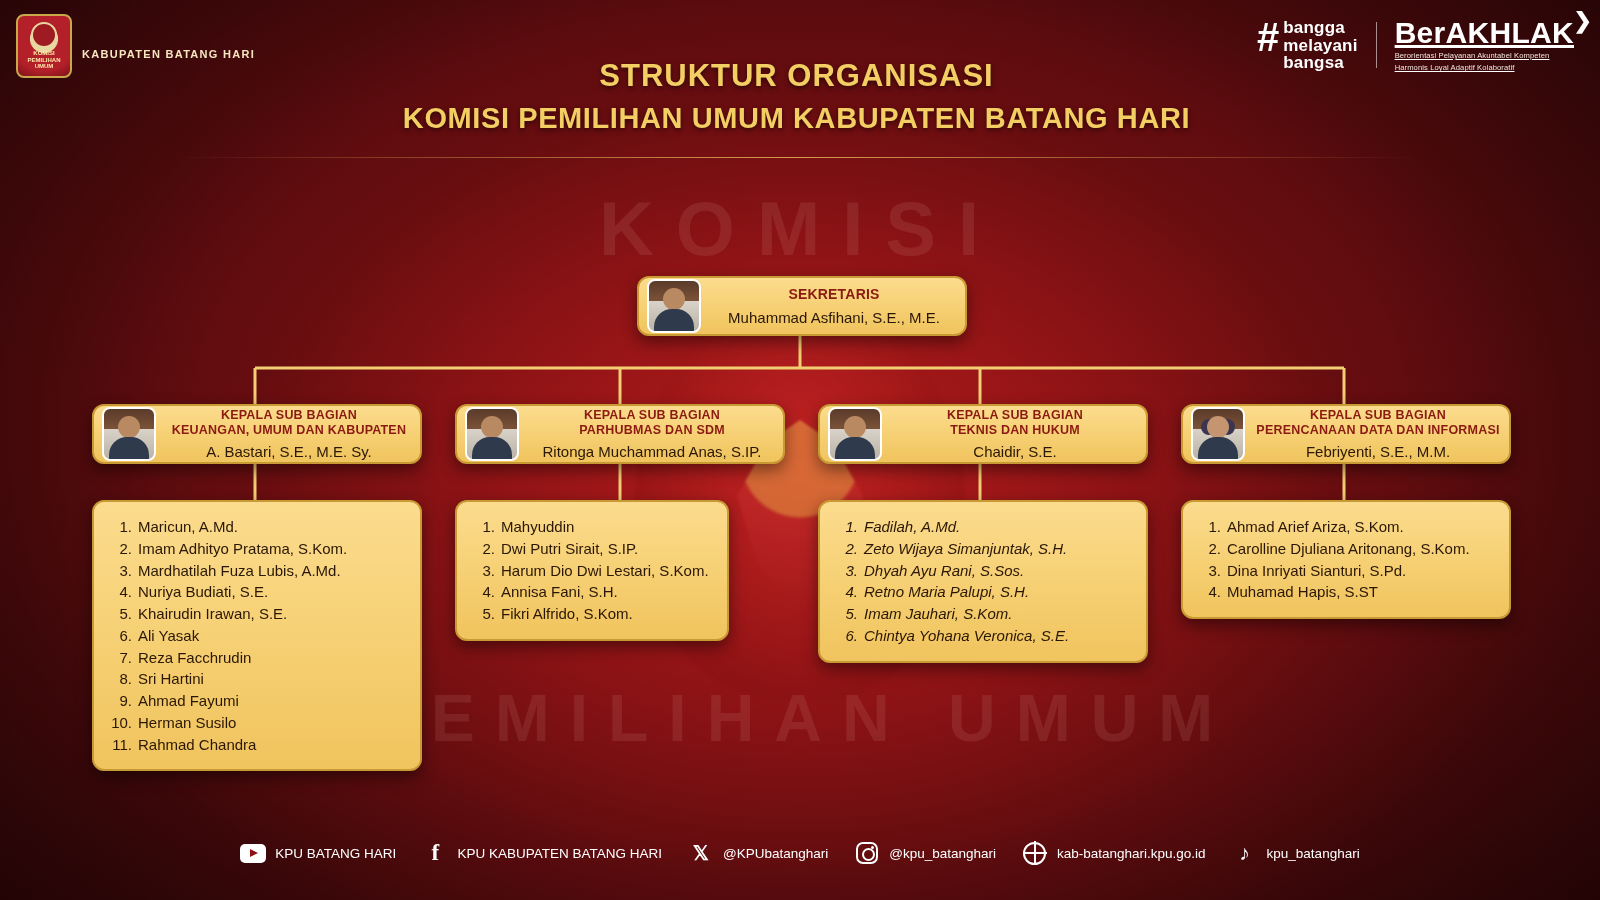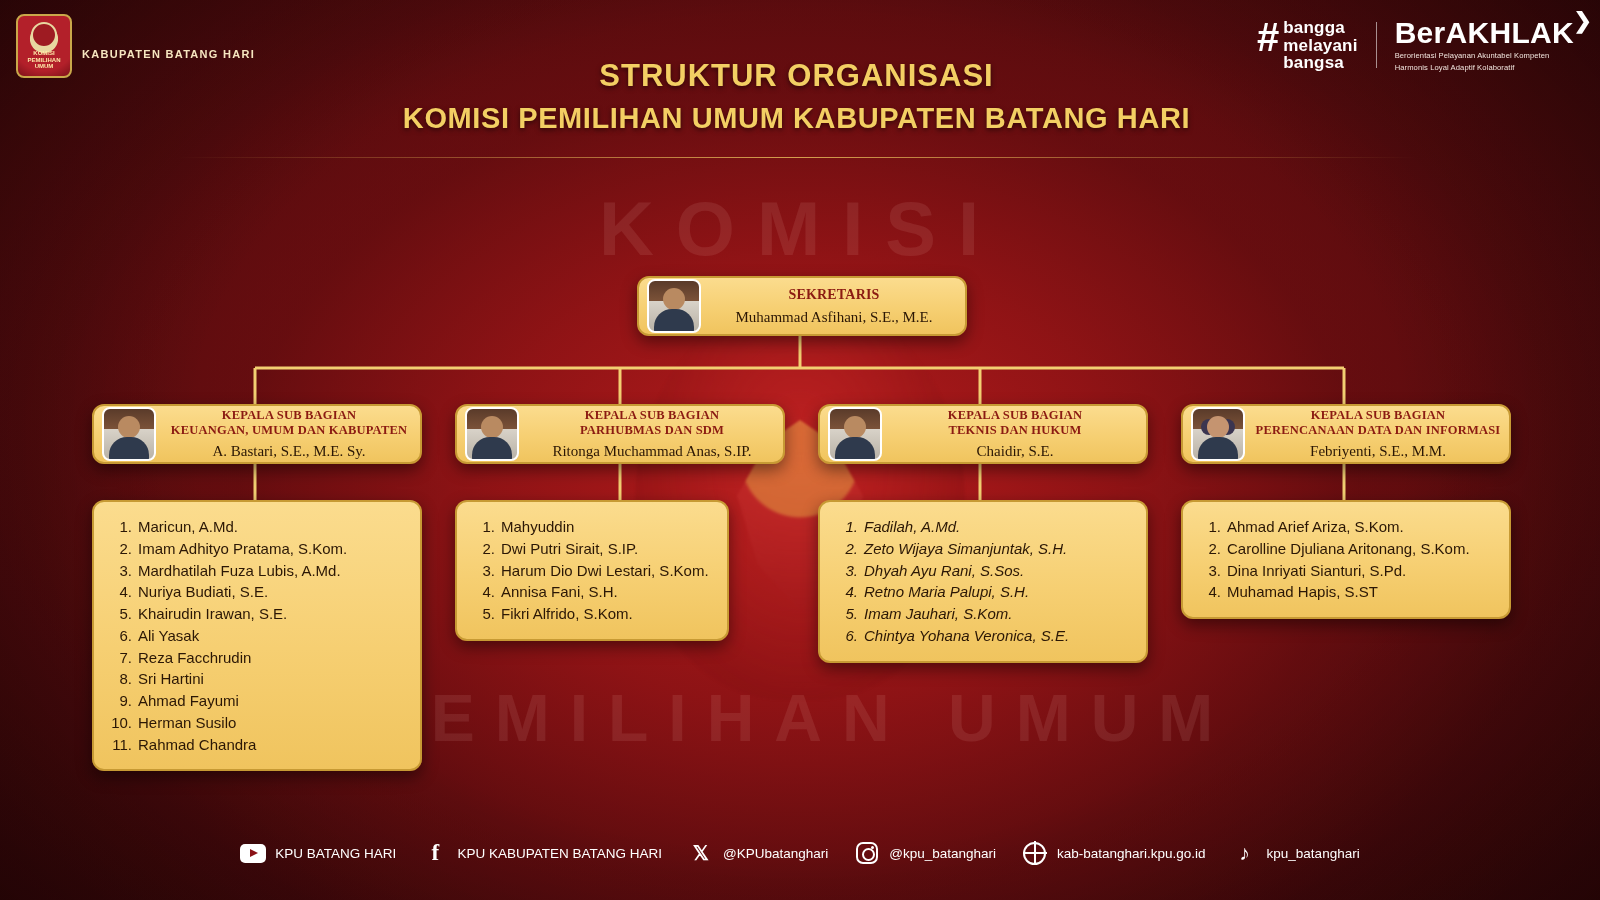--- a/index.html
+++ b/index.html
@@ -57,41 +57,41 @@
   }
   .kpu-seal .ring { width: 26px; height: 26px; border-radius: 50%; background: #9e1b22; border: 2px solid #e8d7a0; margin-bottom: 2px;}
   .kpu-word { color: #f2c14a; font-size: 44px; font-weight: 800; letter-spacing: 1px; line-height: 0.95; text-shadow: 0 2px 4px rgba(0,0,0,.5); }
   .kpu-sub { color: #f7e6c0; font-size: 11px; font-weight: 700; letter-spacing: 1.3px; margin-top: 16px; }
 
   .brand-right { position: absolute; right: 26px; top: 18px; display: flex; align-items: center; gap: 18px; }
   .bangga { display: flex; align-items: flex-start; gap: 4px; color: #fff; }
   .bangga .hash { font-size: 40px; font-weight: 800; line-height: 0.9; }
   .bangga .lines { font-size: 17px; font-weight: 800; line-height: 1.04; letter-spacing: .2px; }
   .divider-v { width: 1px; height: 46px; background: rgba(255,255,255,.55); }
-  .berakhlak { color: #fff; }
+  .berakhlak { color: #fff; text-decoration: underline; }
   .berakhlak .big { font-size: 30px; font-weight: 800; letter-spacing: .3px; line-height: 1; }
   .berakhlak .small { font-size: 7.6px; line-height: 1.25; letter-spacing: .1px; margin-top: 3px; color: #f2e6df; }
   .chev { position: absolute; right: 8px; top: 8px; color: #fff; font-size: 22px; font-weight: 800; }
 
   .title-wrap { position: absolute; top: 58px; left: 0; right: 7px; text-align: center; }
   .title1 { color: #f3cf63; font-size: 31px; font-weight: 800; letter-spacing: 1px; text-shadow: 0 2px 5px rgba(0,0,0,.55); }
   .title2 { color: #f3cf63; font-size: 29px; font-weight: 800; letter-spacing: .6px; margin-top: 8px; text-shadow: 0 2px 5px rgba(0,0,0,.55); }
   .title-rule { width: 1240px; height: 1px; margin: 22px auto 0; background: linear-gradient(90deg, rgba(243,207,99,0) 0%, rgba(243,207,99,.75) 50%, rgba(243,207,99,0) 100%); }
 
   
   svg.links { position: absolute; inset: 0; width: 1600px; height: 900px; pointer-events: none; }
 
   
   .card {
     position: absolute;
     background: linear-gradient(180deg, #fbdc8e 0%, #f6cf72 55%, #f0c45e 100%);
     border: 2px solid #c79a34;
     border-radius: 12px;
     box-shadow: 0 6px 16px rgba(0,0,0,.45);
-    display: flex; align-items: center; font-family: Liberation Serif, serif;
+    display: flex; align-items: center;
   }
   .photo {
     width: 54px; height: 54px; border-radius: 8px; margin: 0 10px 0 8px; flex: none;
     border: 2px solid #fff; overflow: hidden;
     background: linear-gradient(180deg, #5a3b2a 0%, #7b5238 40%, #d8d2c8 41%, #b9b2a6 100%);
     position: relative;
   }
   .photo:before {
     content: ""; position: absolute; left: 50%; top: 7px; transform: translateX(-50%);
     width: 22px; height: 22px; border-radius: 50%;

